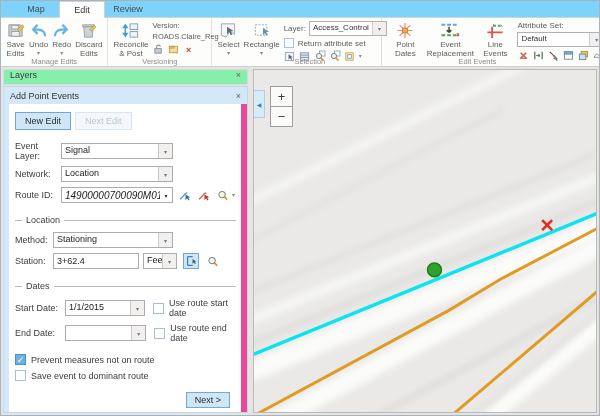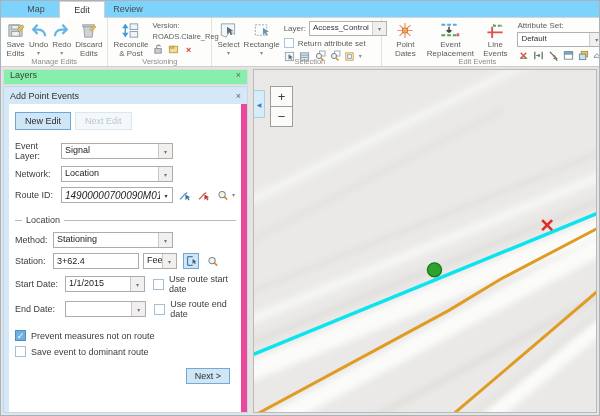--- a/index.html
+++ b/index.html
@@ -450,20 +450,23 @@
                 </svg>
             </span>
             <span class="toolbtn">
               <svg width="14" height="13" viewBox="0 0 14 14">
                   <circle cx="6" cy="6" r="3.4" fill="#fdf2da" stroke="#6c8aa0" stroke-width="1.1"></circle>
                   <path d="M8.5 8.5l3 3" stroke="#d98c2b" stroke-width="1.8"></path>
                 </svg>
             </span>
           </div>
 
+          <div class="section">
+            <span>Dates</span>
+          </div>
 
           <div class="frow">
             <span class="flabel w50">Start Date:</span>
             <div class="dd" style="width:94px">
               <span class="val">1/1/2015</span>
               <span class="arrow">▾</span>
             </div>
             <span class="cb" style="margin-left:8px"></span>
             <span>Use route start date</span>
           </div>

